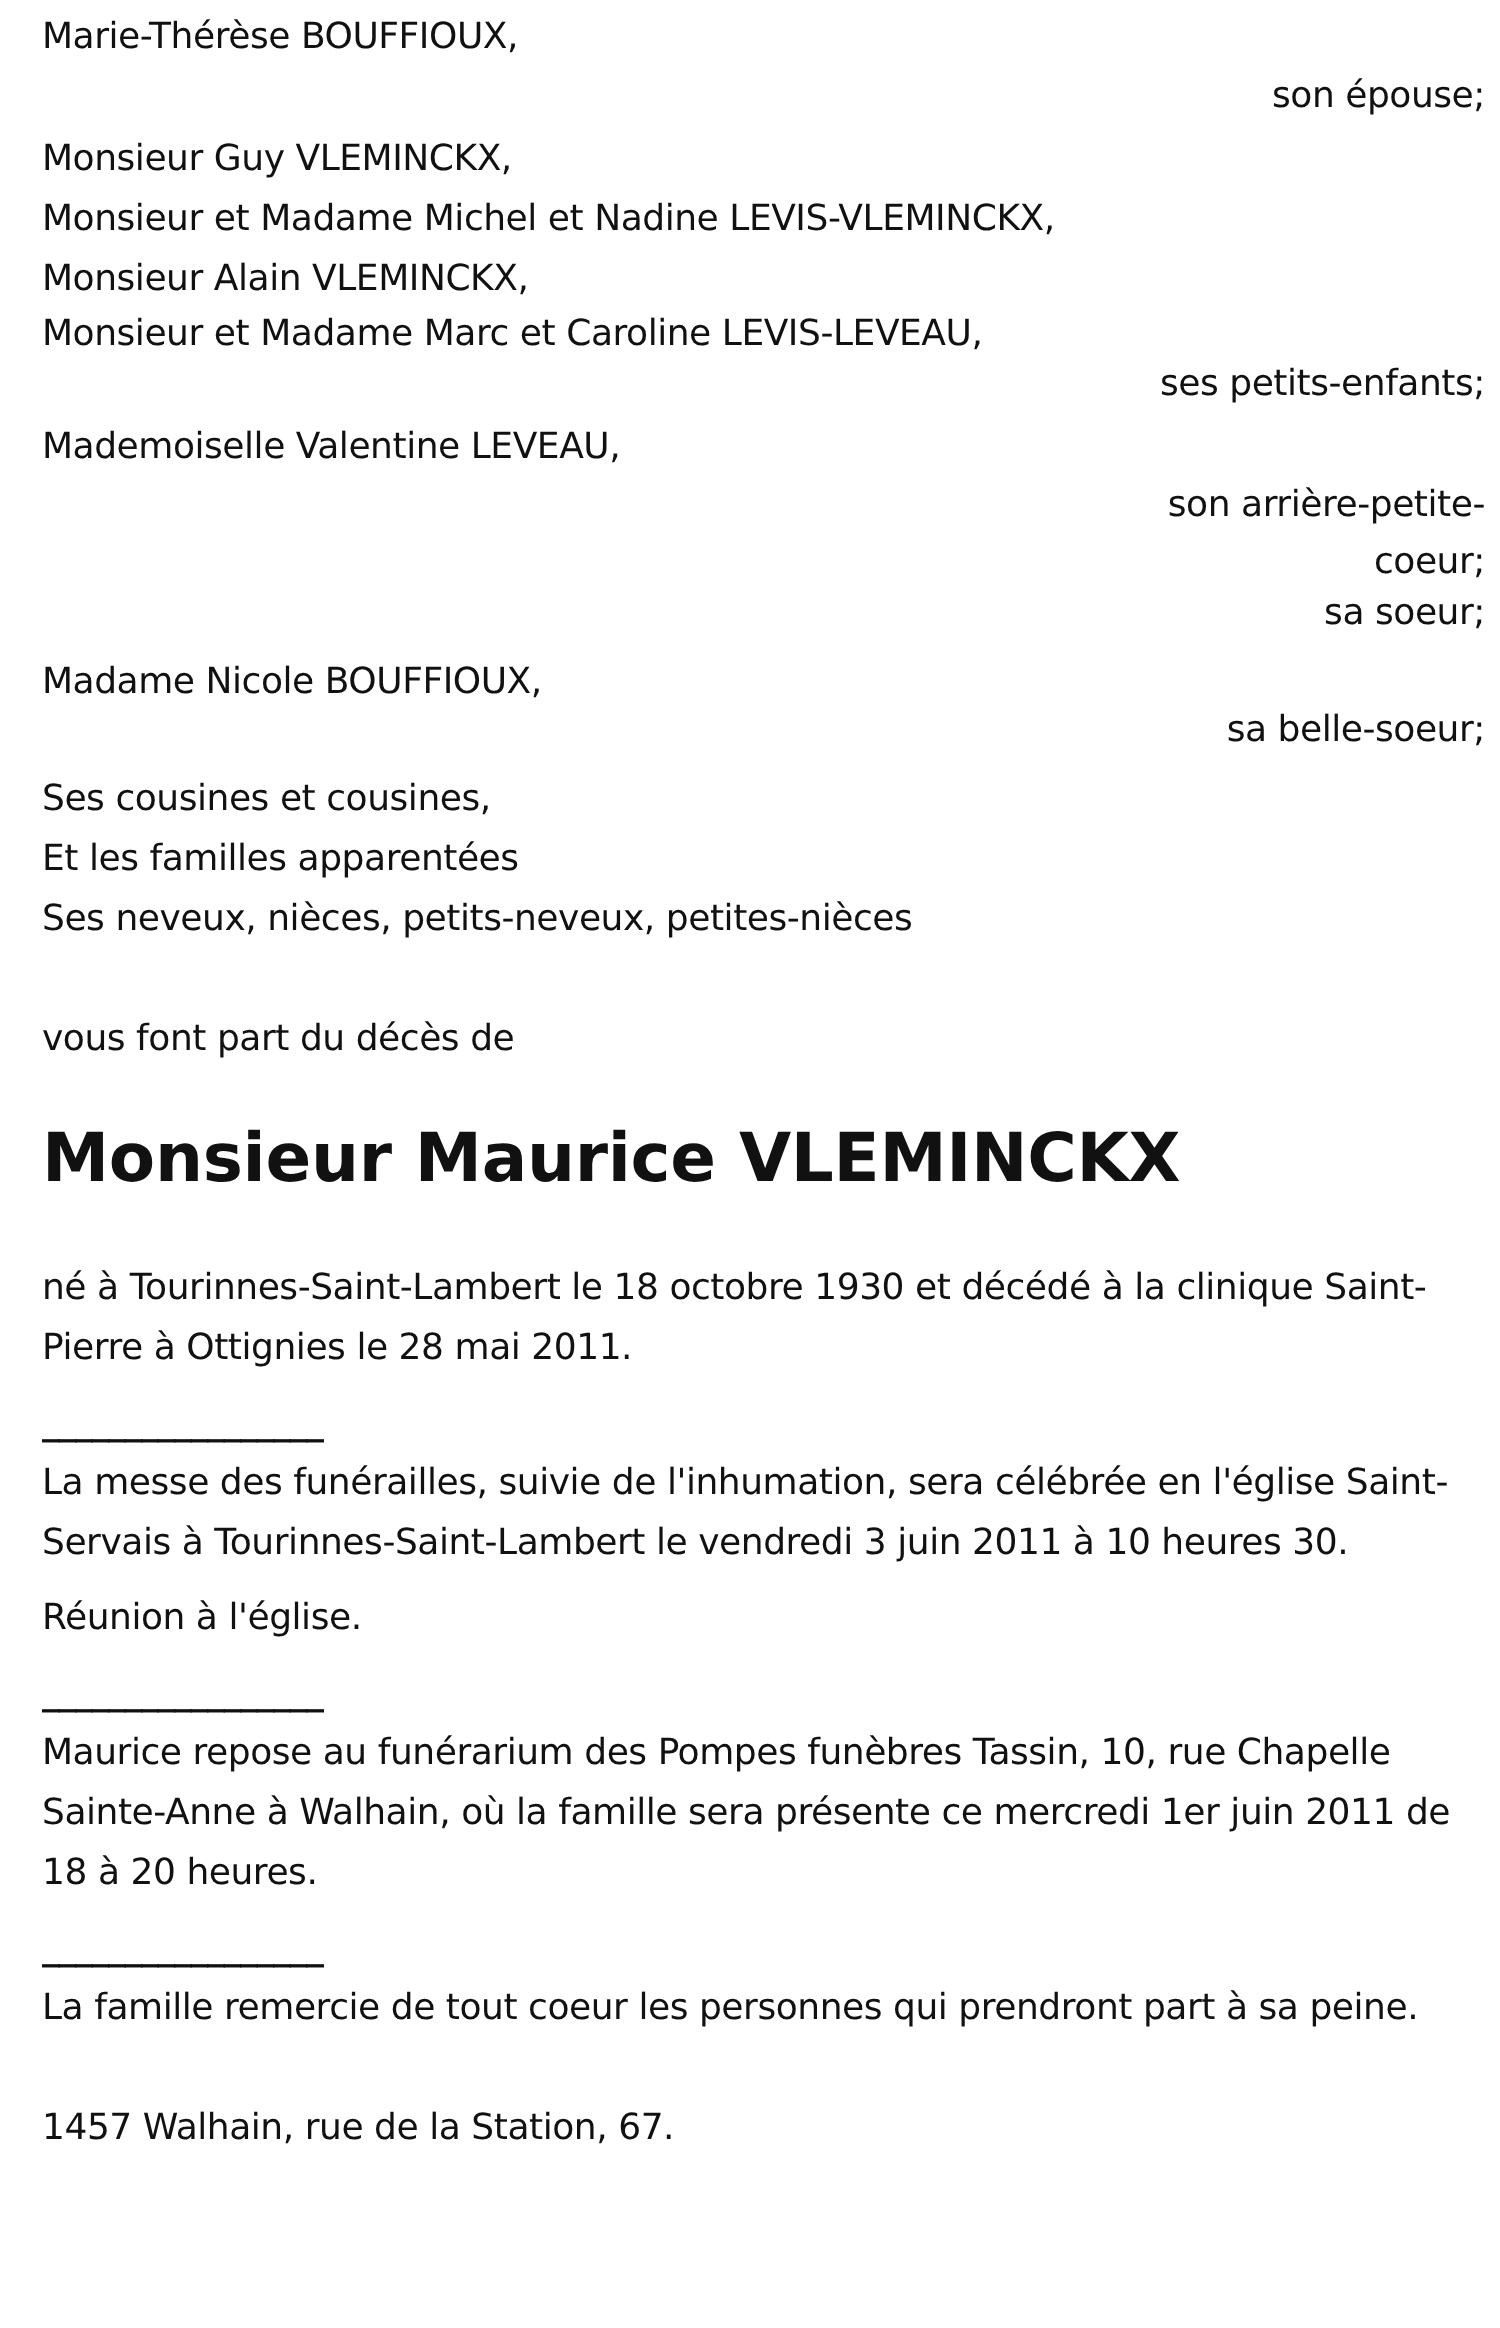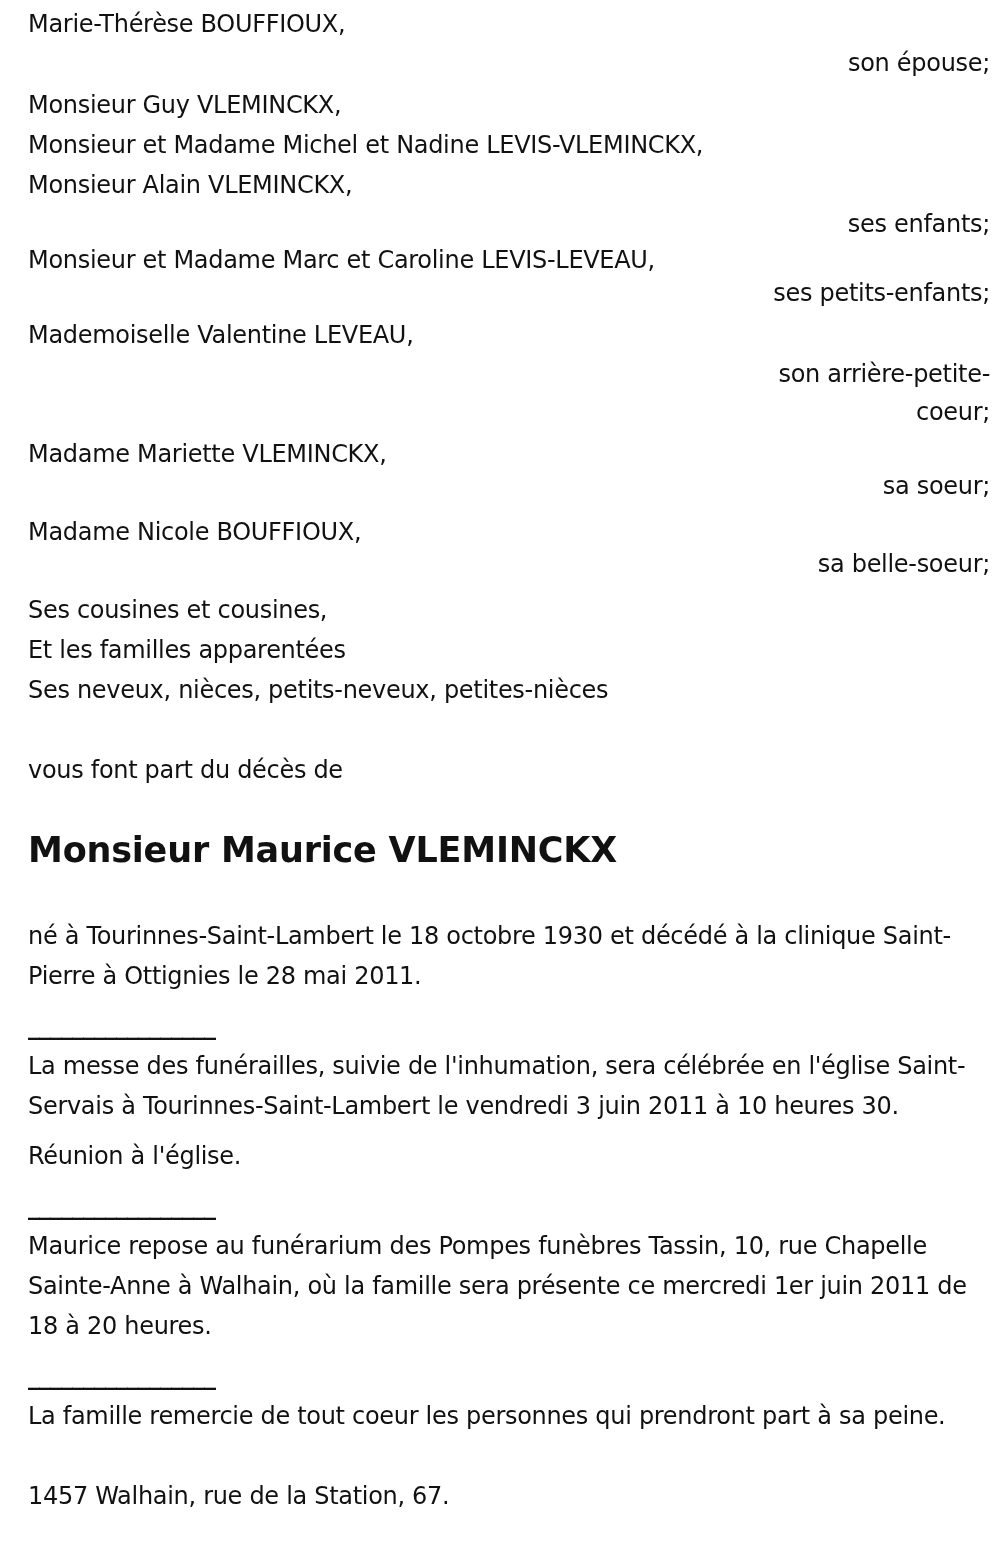--- a/index.html
+++ b/index.html
@@ -16,21 +16,21 @@
     .rel {
       text-align: right;
       line-height: 38px;
       letter-spacing: -0.3px;
       padding-right: 0;
     }
     .group { margin-bottom: 3px; }
     .blank { height: 40px; }
     .title {
       font-weight: bold;
-      font-size: 35px;
+      font-size: 45px;
       line-height: 44px;
       margin: 38px 0 44px 0;
       letter-spacing: -0.2px;
     }
     .para { line-height: 40px; letter-spacing: -0.3px; }
     .sep { line-height: 40px; letter-spacing: -1px; font-weight: bold; }
     .gap-s { height: 10px; }
   </style>
 </head>
 <body>
@@ -39,36 +39,34 @@
 
   <div class="group">
     <div class="line">Marie-Thérèse BOUFFIOUX,</div>
     <div class="rel">son épouse;</div>
   </div>
 
   <div class="group">
     <div class="line">Monsieur Guy VLEMINCKX,</div>
     <div class="line">Monsieur et Madame Michel et Nadine LEVIS-VLEMINCKX,</div>
     <div class="line">Monsieur Alain VLEMINCKX,</div>
-    <div class="rel">ses enfants;</div>
   </div>
 
   <div class="group">
     <div class="line" style="line-height:28px;">Monsieur et Madame Marc et Caroline LEVIS-LEVEAU,</div>
     <div class="rel">ses petits-enfants;</div>
   </div>
 
   <div class="group">
     <div class="line">Mademoiselle Valentine LEVEAU,</div>
     <div class="rel">son arrière-petite-</div>
     <div class="rel">coeur;</div>
   </div>
 
   <div class="group">
-    <div class="line">Madame Mariette VLEMINCKX,</div>
     <div class="rel" style="line-height:24px;">sa soeur;</div>
   </div>
 
   <div class="group" style="margin-top:14px;">
     <div class="line">Madame Nicole BOUFFIOUX,</div>
     <div class="rel" style="line-height:24px;">sa belle-soeur;</div>
   </div>
 
   <div style="margin-top:14px;">
     <div class="line">Ses cousines et cousines,</div>

